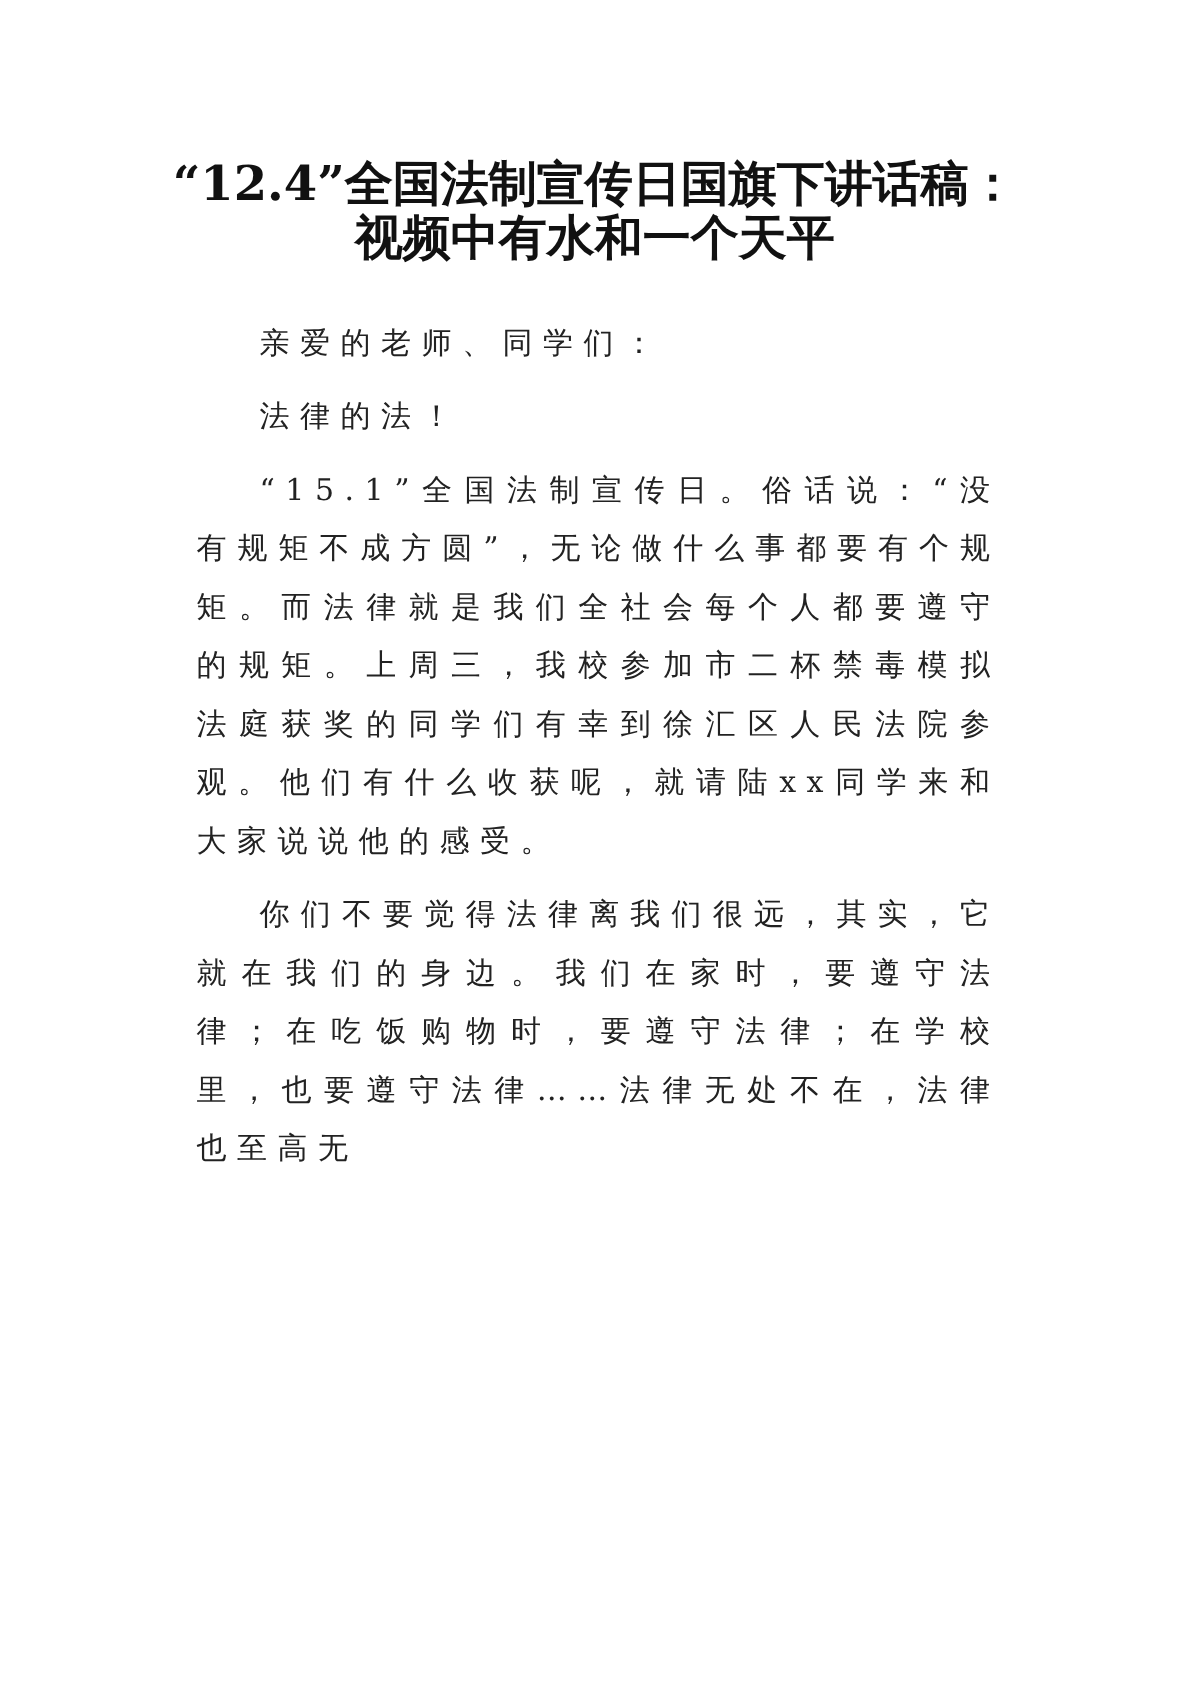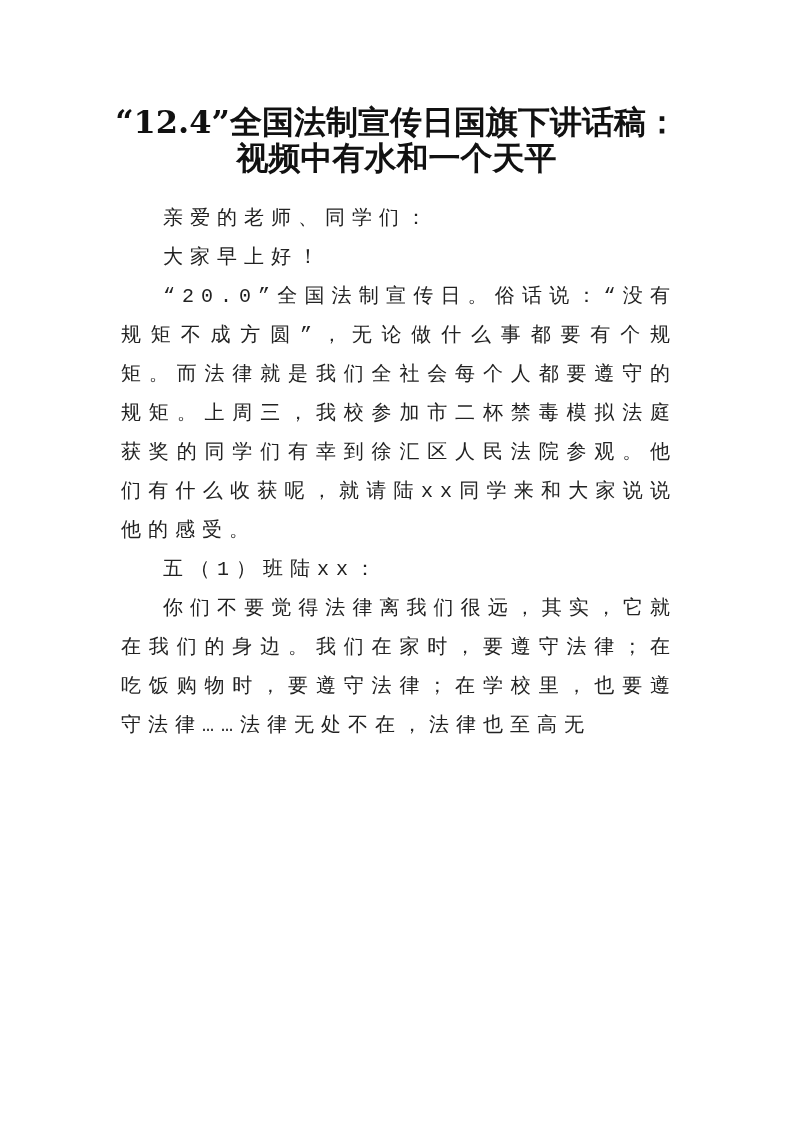--- a/index.html
+++ b/index.html
@@ -15,33 +15,32 @@
     font-weight: bold; font-size: 32px; line-height: 36px;
     color: #111111; margin: 0;
   }
   .title span { display: block; white-space: nowrap; }
   .body {
     position: absolute; left: 121px; top: 199px; width: 556px;
     font-family: "DejaVu Serif", "Liberation Serif", serif;
     font-size: 20px; line-height: 39px;
     letter-spacing: 7px; color: #222222;
   }
-  .body p { margin: 0; text-align: justify; font-family: Liberation Mono, monospace; }
+  .body p { margin: 10px; text-align: justify; }
   .body p.indent { text-indent: 42px; }
   .body p.indent-q { text-indent: 42px; }
 </style>
 </head>
 <body>
 
 <div class="page">
   <h1 class="title">
     <span>“12.4”全国法制宣传日国旗下讲话稿：</span>
     <span>视频中有水和一个天平</span>
   </h1>
 
   <div class="body">
     <p class="indent">亲爱的老师、同学们：</p>
-    <p class="indent">大家早上好！</p>
-    <p class="indent-q">“20.0”全国法制宣传日。俗话说：“没有规矩不成方圆”，无论做什么事都要有个规矩。而法律就是我们全社会每个人都要遵守的规矩。上周三，我校参加市二杯禁毒模拟法庭获奖的同学们有幸到徐汇区人民法院参观。他们有什么收获呢，就请陆xx同学来和大家说说他的感受。</p>
-    <p class="indent">五（1）班陆xx：</p>
+    <p class="indent">法律的法！</p>
+    <p class="indent-q">“15.1”全国法制宣传日。俗话说：“没有规矩不成方圆”，无论做什么事都要有个规矩。而法律就是我们全社会每个人都要遵守的规矩。上周三，我校参加市二杯禁毒模拟法庭获奖的同学们有幸到徐汇区人民法院参观。他们有什么收获呢，就请陆xx同学来和大家说说他的感受。</p>
     <p class="indent">你们不要觉得法律离我们很远，其实，它就在我们的身边。我们在家时，要遵守法律；在吃饭购物时，要遵守法律；在学校里，也要遵守法律……法律无处不在，法律也至高无</p>
   </div>
 </div>
 
 </body></html>

